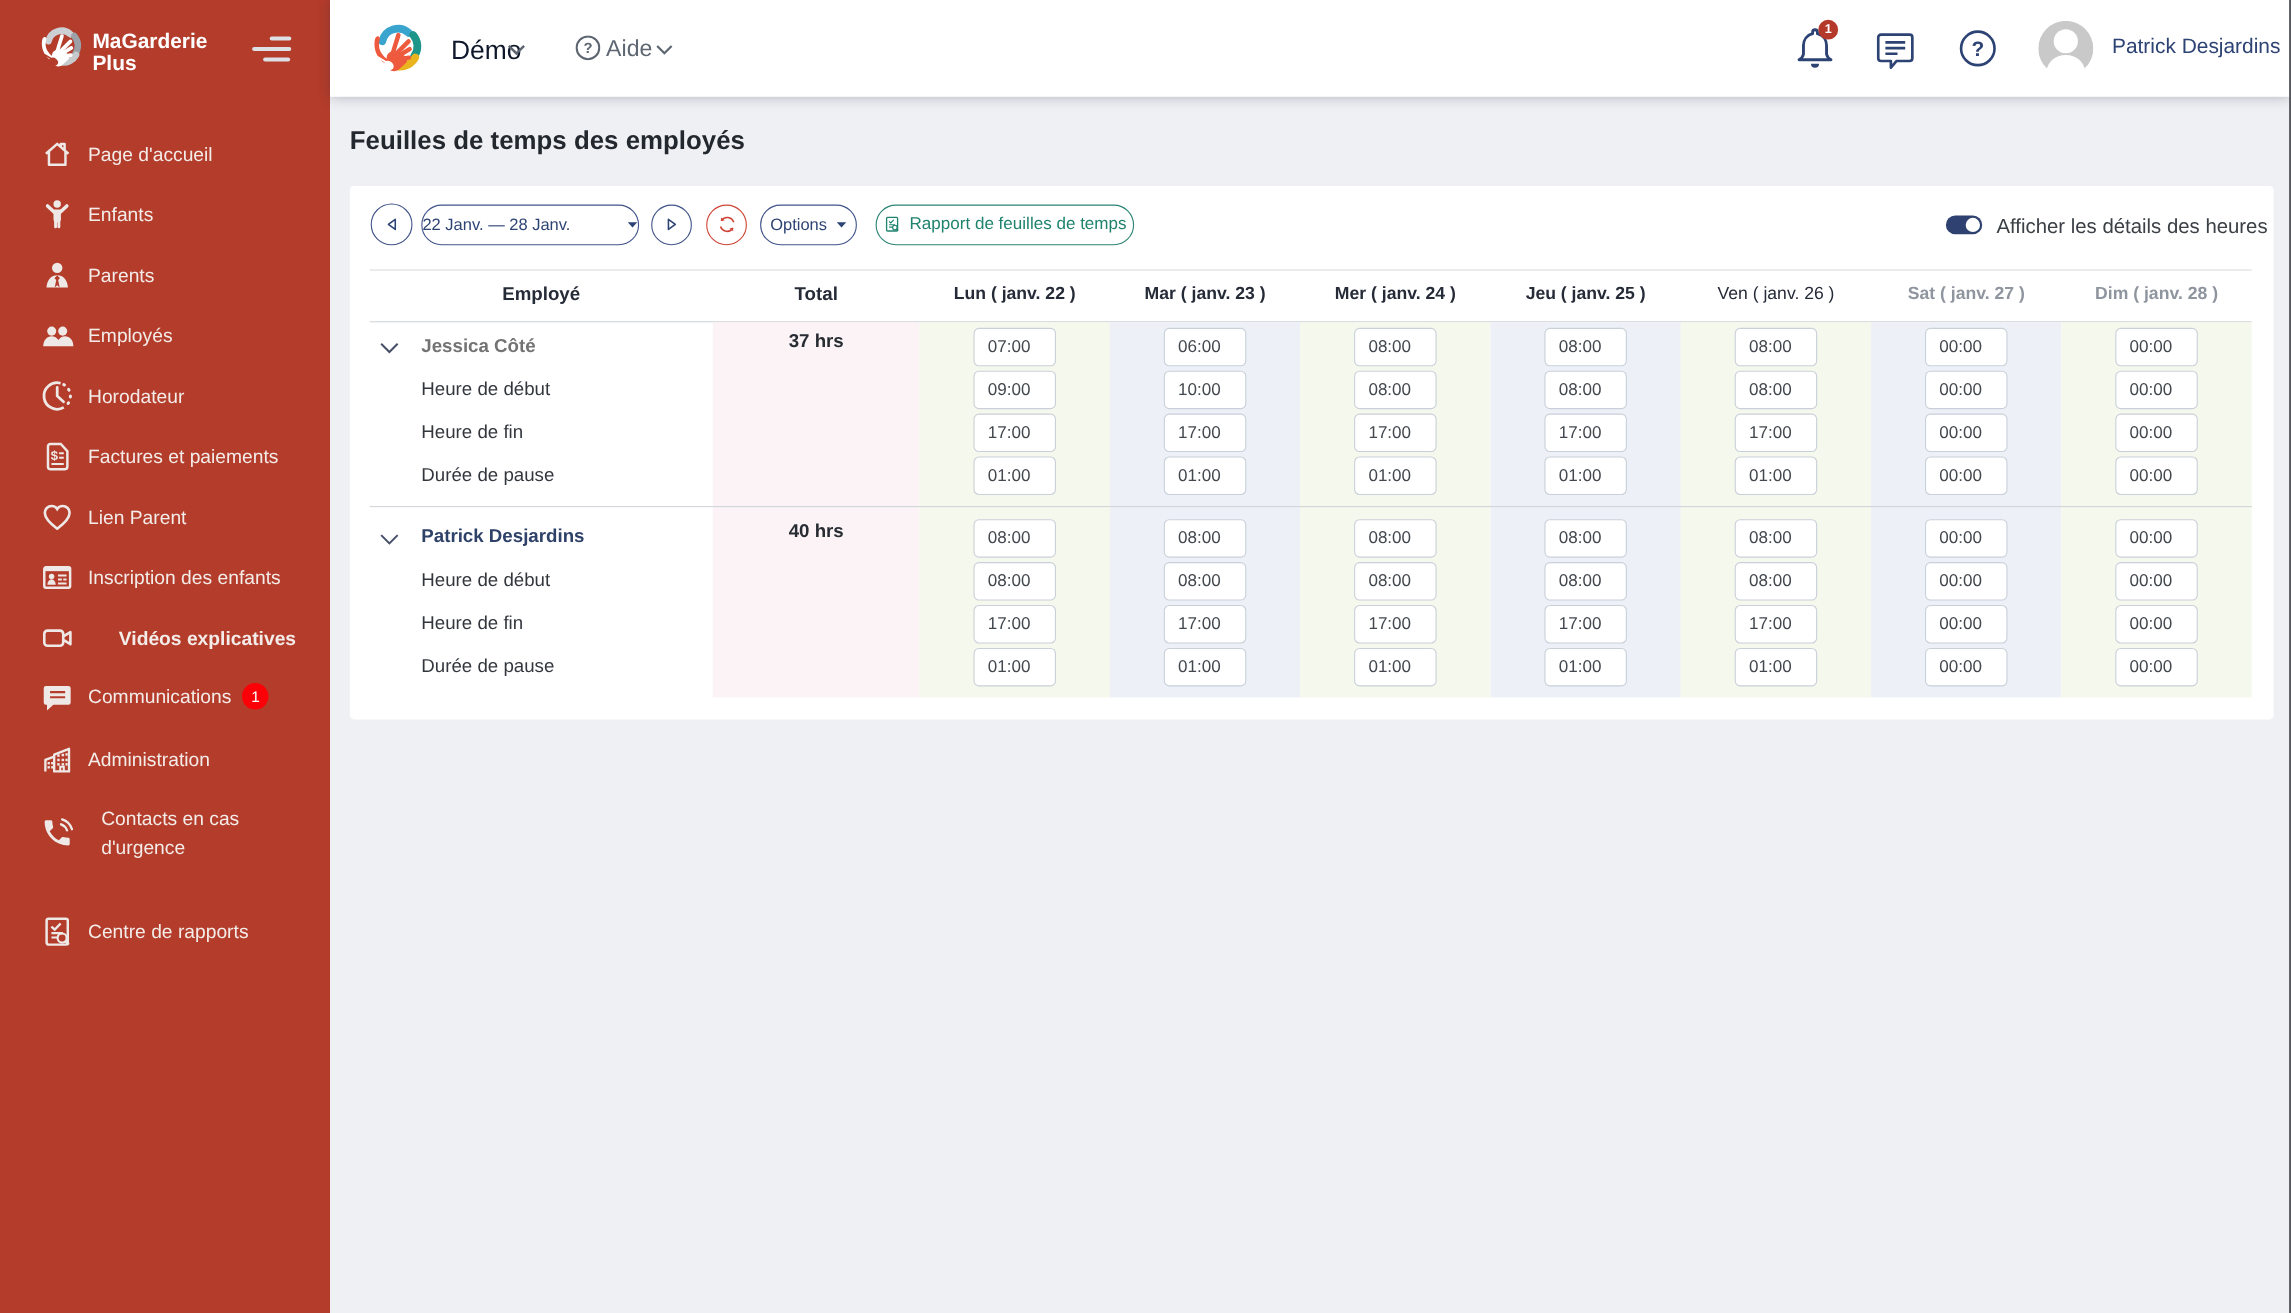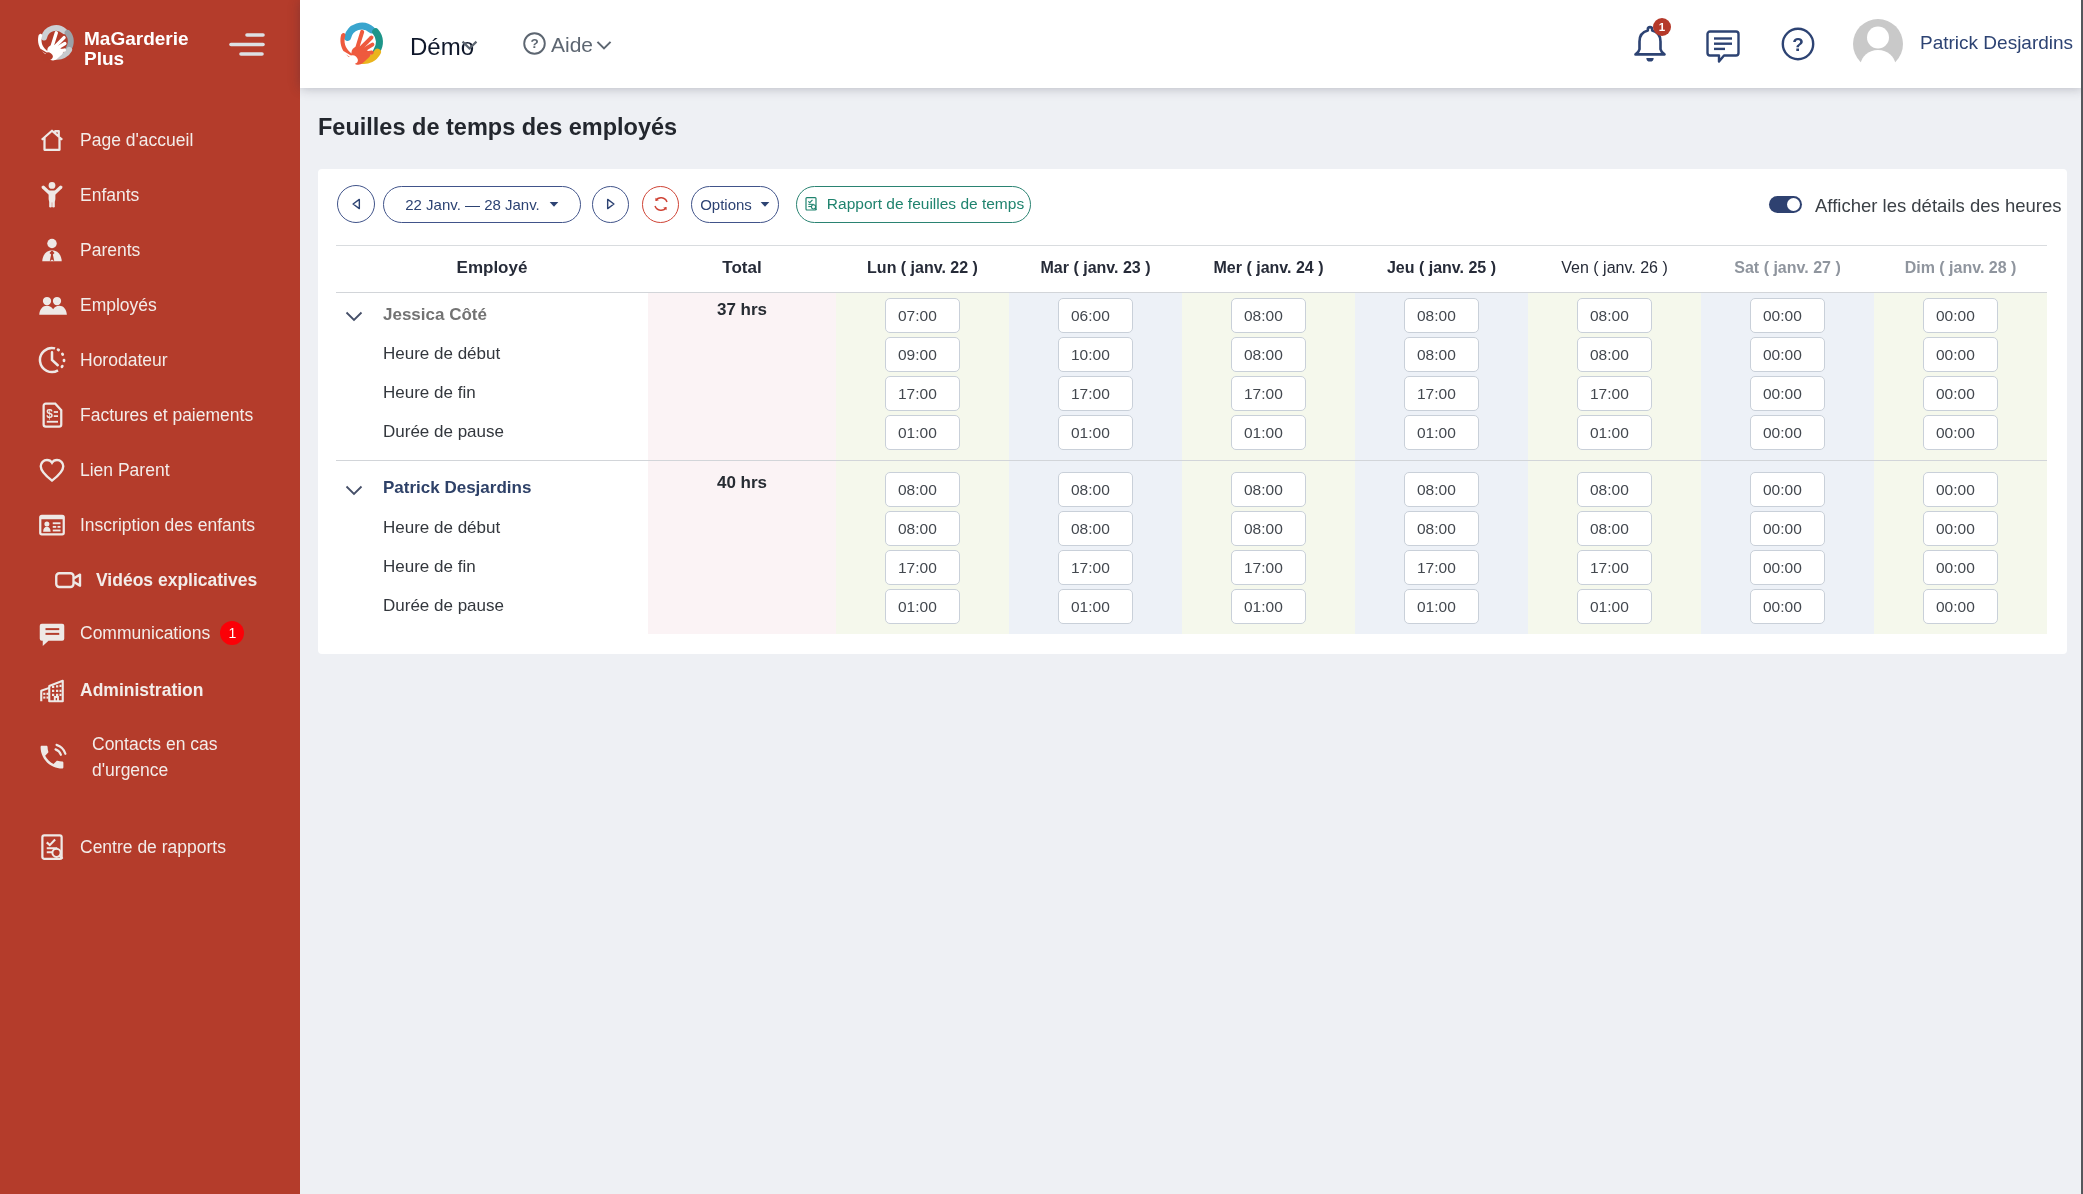--- a/index.html
+++ b/index.html
@@ -189,21 +189,21 @@
           <circle cx="7.9" cy="11.2" r="2" fill="#eee9e6"></circle>
           <path d="M4.9 17.3 c0 -2.4 1.4 -3.9 3 -3.9 s3 1.5 3 3.9 Z" fill="#eee9e6"></path>
           <line x1="12.6" y1="10.6" x2="18.8" y2="10.6" stroke="#eee9e6" stroke-width="1.5"></line>
           <line x1="12.6" y1="13.5" x2="15.4" y2="13.5" stroke="#eee9e6" stroke-width="1.5"></line>
           <line x1="16.4" y1="13.5" x2="18.8" y2="13.5" stroke="#eee9e6" stroke-width="1.5"></line>
           <line x1="12.6" y1="16.4" x2="18.8" y2="16.4" stroke="#eee9e6" stroke-width="1.5"></line>
         </svg>
       </div>
 <div style="margin-left:12px;font-size:17.5px;line-height:26px;color:#f3ece9;font-weight:normal;white-space:nowrap;">Inscription des enfants</div>
 </div>
-<div class="abs flex" style="left:52px;top:553px;height:54px;z-index:6;">
+<div class="abs flex" style="left:36px;top:553px;height:54px;z-index:6;gap:28px;">
 <div class="flex" style="width:32px;justify-content:center;">
         <svg width="30" height="30" viewBox="0 0 24 24">
           <rect x="2.6" y="6.6" width="13.8" height="11" rx="2.4" stroke="#eee9e6" stroke-width="1.9" fill="none"></rect>
           <path d="M16.8 10.6 L21.6 7.7 V16.5 L16.8 13.6" stroke="#eee9e6" stroke-width="1.9" fill="none" stroke-linejoin="round"></path>
         </svg>
       </div>
 <div style="margin-left:12px;font-size:17.5px;line-height:26px;color:#f3ece9;font-weight:bold;white-space:nowrap;">Vidéos explicatives</div>
 </div>
 <div class="abs flex" style="left:36px;top:606px;height:54px;z-index:6;">
 <div class="flex" style="width:32px;justify-content:center;">
@@ -232,21 +232,21 @@
             <rect x="15.2" y="15" width="1.8" height="1.8"></rect>
             <rect x="18" y="15" width="1.6" height="1.8"></rect>
             <rect x="5" y="14.2" width="1.7" height="1.7"></rect>
             <rect x="7.6" y="14.2" width="1.7" height="1.7"></rect>
             <rect x="5" y="17.2" width="1.7" height="1.7"></rect>
             <rect x="7.6" y="17.2" width="1.7" height="1.7"></rect>
           </g>
           <path d="M14.2 21 v-3.4 h2.6 v3.4" stroke="#eee9e6" stroke-width="1.5" fill="none"></path>
         </svg>
       </div>
-<div style="margin-left:12px;font-size:17.5px;line-height:26px;color:#f3ece9;font-weight:bold;white-space:nowrap;">Administration</div>
+<div style="margin-left:12px;font-size:17.5px;line-height:26px;color:#f3ece9;font-weight:normal;white-space:nowrap;">Administration</div>
 </div>
 <div class="abs flex" style="left:36px;top:730px;height:54px;z-index:6;">
 <div class="flex" style="width:32px;justify-content:center;">
         <svg width="30" height="30" viewBox="0 0 24 24">
           <path d="M6.54 10.91c1.46 2.86 3.81 5.2 6.67 6.67l2.23-2.24c.28-.28.68-.37 1.03-.25 1.13.38 2.36.58 3.61.58.56 0 1.02.46 1.02 1.02v3.55c0 .56-.46 1.02-1.02 1.02-9.51 0-17.22-7.71-17.22-17.22 0-.56.46-1.02 1.02-1.02h3.56c.56 0 1.02.46 1.02 1.02 0 1.27.2 2.49.58 3.62.11.35.03.75-.25 1.03l-2.25 2.22z" fill="#eee9e6"></path>
           <g stroke="#eee9e6" stroke-width="1.7" fill="none" stroke-linecap="round">
             <path d="M14.8 5.9 a7.2 7.2 0 0 1 4.35 4.35"></path>
             <path d="M15.6 2.3 a11 11 0 0 1 7.15 7.15"></path>
           </g>
         </svg>
@@ -266,21 +266,21 @@
       </div>
 <div style="margin-left:12px;font-size:17.5px;line-height:26px;color:#f3ece9;font-weight:normal;white-space:nowrap;">Centre de rapports</div>
 </div>
 <div class="abs" style="left:318px;top:114px;font-size:23.5px;font-weight:bold;color:#23272e;z-index:1;">Feuilles de temps des employés</div>
 <div class="abs" style="left:318px;top:169px;width:1749px;height:485px;background:#fff;border-radius:4px;z-index:1;"></div>
 <div class="abs flex" style="left:336.5px;top:185.0px;width:38px;height:38px;border:1.3px solid #41548a;border-radius:50%;justify-content:center;z-index:2;">
       <svg width="10" height="12" viewBox="0 0 12 14">
         <path d="M10 1.5 L2.5 7 L10 12.5 Z" stroke="#2d4373" stroke-width="1.7" fill="none" stroke-linejoin="round"></path>
       </svg>
     </div>
-<div class="abs flex" style="left:383px;top:185.5px;width:198px;height:37px;border:1.3px solid #41548a;border-radius:19px;justify-content:center;z-index:2;">
+<div class="abs flex" style="left:383px;top:185.5px;width:198px;height:37px;border:1.3px solid #41548a;border-radius:19px;justify-content:space-between;z-index:2;">
 <span style="font-size:15px;color:#2d4373;">22 Janv. — 28 Janv.</span>
 <svg width="10" height="7" viewBox="0 0 12 8" style="margin-left:9px;">
         <path d="M0.8 1 L6 6.8 L11.2 1 Z" fill="#2d4373"></path>
       </svg>
     </div>
 <div class="abs flex" style="left:592.0px;top:185.5px;width:37px;height:37px;border:1.3px solid #41548a;border-radius:50%;justify-content:center;z-index:2;">
       <svg width="10" height="12" viewBox="0 0 12 14">
         <path d="M2 1.5 L9.5 7 L2 12.5 Z" stroke="#2d4373" stroke-width="1.7" fill="none" stroke-linejoin="round"></path>
       </svg>
     </div>

